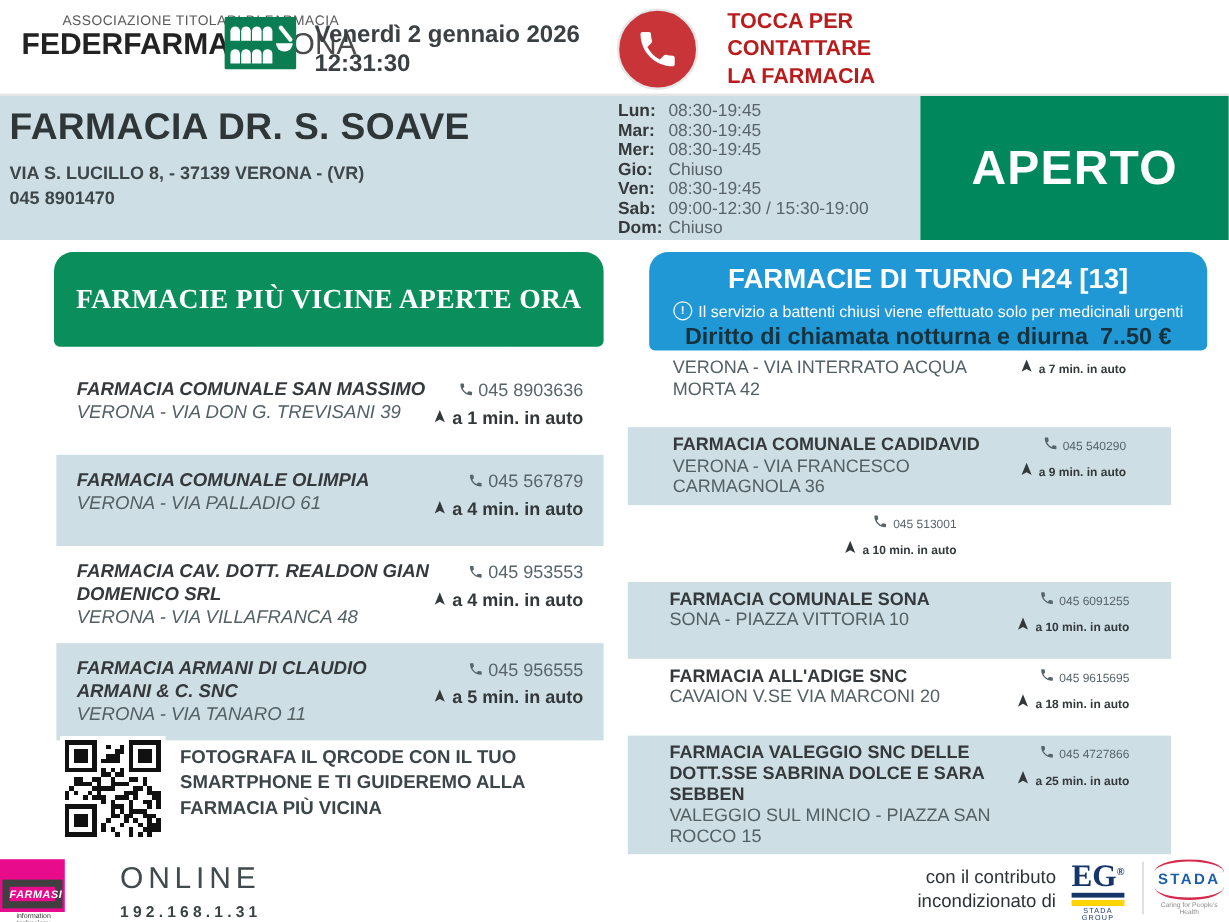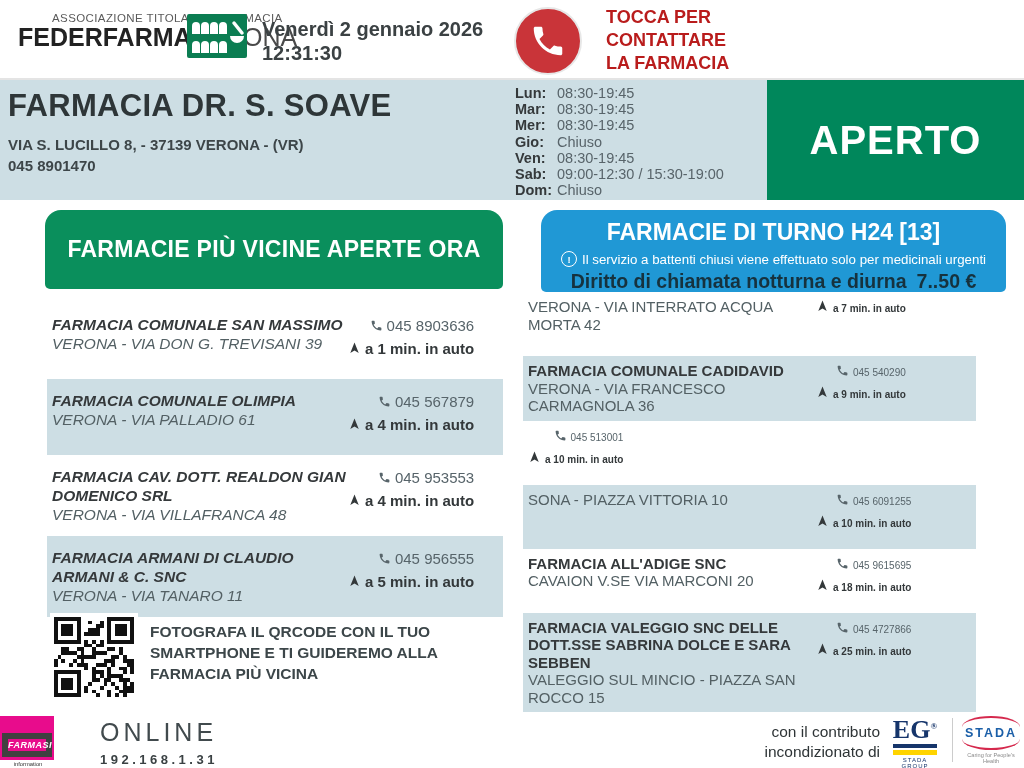--- a/index.html
+++ b/index.html
@@ -29,36 +29,36 @@
   .pharmacy-sub{position:absolute;left:8px;top:54px;font-size:15px;font-weight:700;color:#3d4649;line-height:21px;}
   .hours{position:absolute;left:515px;top:5px;font-size:14.5px;line-height:16.2px;}
   .hours .day{display:inline-block;width:42px;font-weight:700;color:#35393b;}
   .hours .val{color:#58646a;}
   .status-box{position:absolute;top:80px;left:767px;width:257px;height:120px;background:#00875b;
               display:flex;align-items:center;justify-content:center;}
   .status-text{color:#fff;font-size:40px;font-weight:600;letter-spacing:1px;}
 
   
   .panel-header-left{position:absolute;left:45px;top:210px;width:458px;height:79px;background:#0a8f5c;
-        border-radius:16px 16px 5px 5px;display:flex;align-items:center;justify-content:center;}
+        border-radius:16px 16px 5px 5px;display:flex;align-items:center;justify-content:center;font-family:Liberation Serif, serif;}
   .panel-header-left .t{color:#fff;font-size:23px;font-weight:700;letter-spacing:.3px;}
   .panel-header-right{position:absolute;left:521px;top:210px;width:465px;height:82px;background:#2098d5;
         border-radius:16px 16px 5px 5px;text-align:center;box-sizing:border-box;padding-top:9px;margin-left:20px;}
   .panel-header-right .t{color:#fff;font-size:23px;font-weight:700;}
   .duty-notice{color:#fff;font-size:13.3px;margin-top:5px;display:flex;align-items:center;justify-content:center;gap:5px;}
   .alert-circle{display:inline-flex;width:14px;height:14px;border:1.4px solid #fff;border-radius:50%;
         align-items:center;justify-content:center;font-size:9.5px;font-weight:700;color:#fff;flex:0 0 auto;}
   .duty-fee{color:#16323e;font-size:19.5px;font-weight:700;margin-top:3px;}
   .duty-fee .amt{margin-left:10px;}
 
   
   .plist{position:absolute;}
   .left-list{left:47px;top:303px;width:456px;}
   .right-list{left:523px;top:292px;width:453px;height:420px;overflow:hidden;}
-  .item{display:flex;justify-content:flex-start;box-sizing:border-box;padding:12px 5px;}
+  .item{display:flex;justify-content:center;box-sizing:border-box;padding:12px 5px;}
   .left-list .item{min-height:76px;}
   .right-list .item{min-height:64px;padding:6px 5px;}
   .item:nth-of-type(even){background:#cddee4;}
   .item-info{flex:1 1 auto;}
   .left-list .item-info{max-width:296px;font-style:italic;}
   .right-list .item-info{max-width:288px;}
   .item-name{font-size:15.5px;font-weight:700;color:#35393b;line-height:19px;}
   .item-addr{font-size:15.5px;color:#536064;line-height:19px;}
   .right-list .item-name{font-size:15px;line-height:17.5px;}
   .right-list .item-addr{font-size:15px;line-height:17.5px;}
@@ -484,20 +484,21 @@
         <div class="meta-line phone-row"><span class="ic"><svg width="13" height="13" viewBox="0 0 24 24">
               <path fill="#57646a" d="M6.62 10.79c1.44 2.83 3.76 5.14 6.59 6.59l2.2-2.2c.27-.27.67-.36 1.02-.24 1.12.37 2.33.57 3.57.57.55 0 1 .45 1 1V20c0 .55-.45 1-1 1-9.39 0-17-7.61-17-17 0-.55.45-1 1-1h3.5c.55 0 1 .45 1 1 0 1.25.2 2.45.57 3.57.11.35.03.74-.25 1.02l-2.2 2.2z"></path>
             </svg></span><span>045 513001</span></div>
         <div class="meta-line time-row"><span class="ic"><svg width="13" height="14" viewBox="0 0 24 24">
               <path fill="#33383a" d="M12 2 L19.8 21 12 16.7 4.2 21 Z"></path>
             </svg></span><span>a 10 min. in auto</span></div>
       </div>
     </div>
     <div class="item">
       <div class="item-info">
+        <div class="item-name">FARMACIA COMUNALE SONA</div>
         <div class="item-addr">SONA - PIAZZA VITTORIA 10</div>
       </div>
       <div class="item-meta">
         <div class="meta-line phone-row"><span class="ic"><svg width="13" height="13" viewBox="0 0 24 24">
               <path fill="#57646a" d="M6.62 10.79c1.44 2.83 3.76 5.14 6.59 6.59l2.2-2.2c.27-.27.67-.36 1.02-.24 1.12.37 2.33.57 3.57.57.55 0 1 .45 1 1V20c0 .55-.45 1-1 1-9.39 0-17-7.61-17-17 0-.55.45-1 1-1h3.5c.55 0 1 .45 1 1 0 1.25.2 2.45.57 3.57.11.35.03.74-.25 1.02l-2.2 2.2z"></path>
             </svg></span><span>045 6091255</span></div>
         <div class="meta-line time-row"><span class="ic"><svg width="13" height="14" viewBox="0 0 24 24">
               <path fill="#33383a" d="M12 2 L19.8 21 12 16.7 4.2 21 Z"></path>
             </svg></span><span>a 10 min. in auto</span></div>
       </div>

